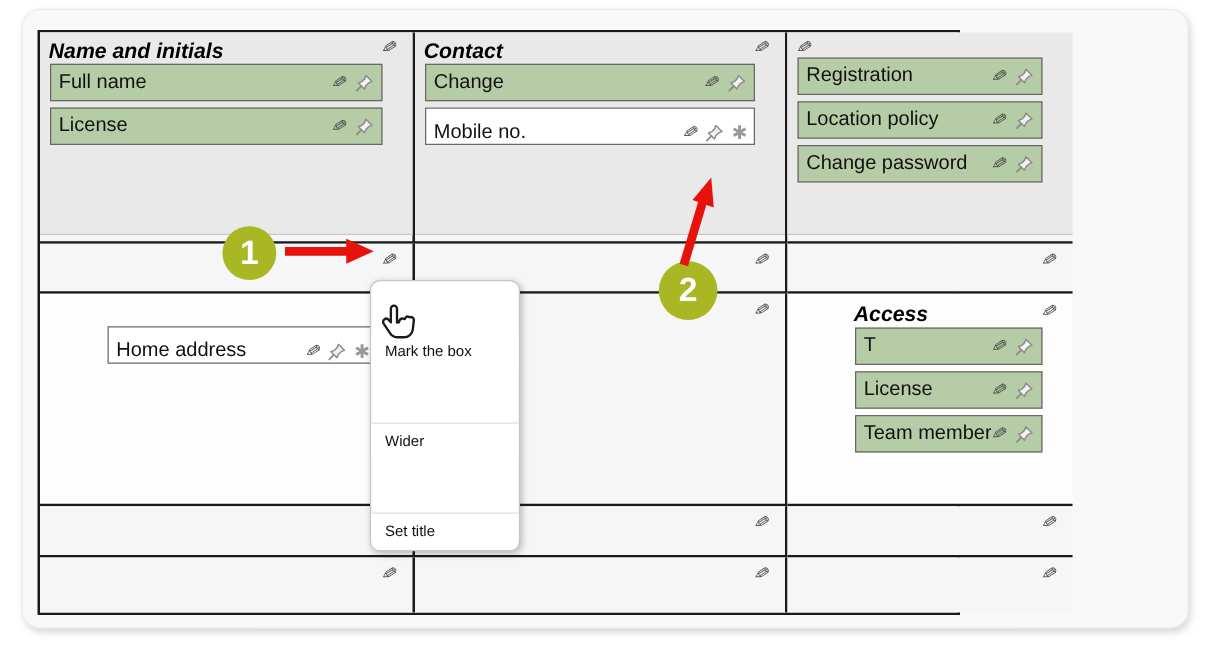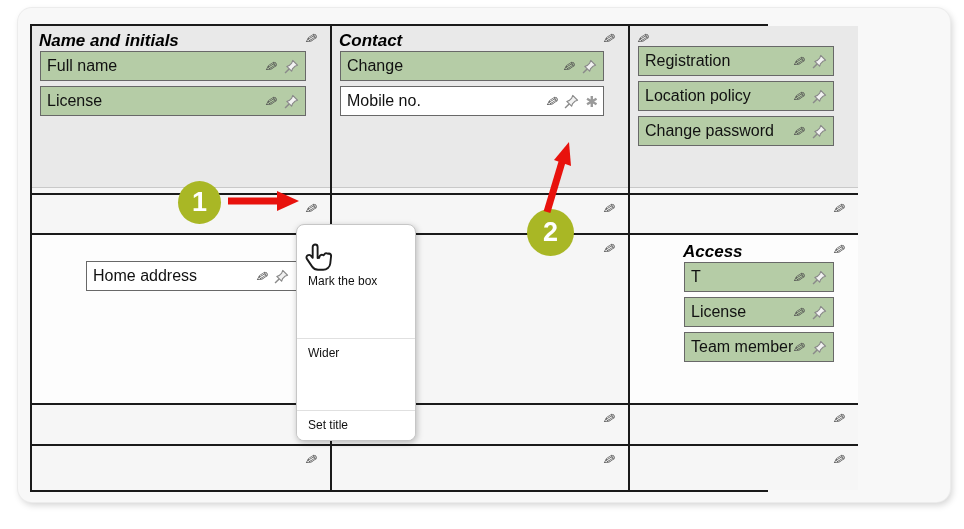--- a/index.html
+++ b/index.html
@@ -20,26 +20,26 @@
         border-bottom:1px solid #c9c9c9;}
   .box-head{display:flex;justify-content:space-between;align-items:flex-start;
             padding:5px 12px 0 7px;}
   .box-title{font-size:17px;font-weight:bold;font-style:italic;color:#000;line-height:20px;}
   .pencil{display:inline-block;transform:scaleX(-1) rotate(-12deg);font-size:15px;color:#4d4d4d;
           line-height:15px;font-style:normal;}
   .cell-pencil{position:absolute;top:6px;right:12px;}
   .items{}
   .fitem{height:28px;margin:0 24px 5px 8px;background:#b5cca6;border:1px solid #686868;
          display:flex;align-items:center;padding:0 5px 0 6px;font-size:16px;box-sizing:content-box;}
-  .fitem.white{background:#ffffff;}
+  .fitem.white{background:#ffffff;align-items:flex-end;}
   .flabel{white-space:nowrap;overflow:hidden;}
   .icons{margin-left:auto;display:flex;align-items:center;gap:5px;}
   .asterisk{font-size:15px;color:#9a9a9a;line-height:15px;}
   .pin{display:block;}
-  .home-item{margin:26px 16px 0 8px;}
+  .home-item{margin:26px 28px 0 8px;}
   .access-head{padding-top:7px;}
   .menu{position:absolute;left:296px;top:224px;width:118px;background:#fff;
         border:1px solid #c6c6c6;border-radius:8px;box-shadow:1px 2px 6px rgba(0,0,0,0.25);
         z-index:15;overflow:hidden;}
   .menu-item{padding:7px 10px 8px 11px;font-size:12px;color:#101010;border-top:1px solid #e0e0e0;
              background:#fff;cursor:pointer;margin-top:42px;}
   .menu-item:first-child{border-top:none;}
   .step{position:absolute;border-radius:50%;display:flex;align-items:center;justify-content:center;
         color:#fff;font-size:27px;font-weight:600;z-index:20;}
   .step1{left:178px;top:181px;width:43px;height:43px;}

